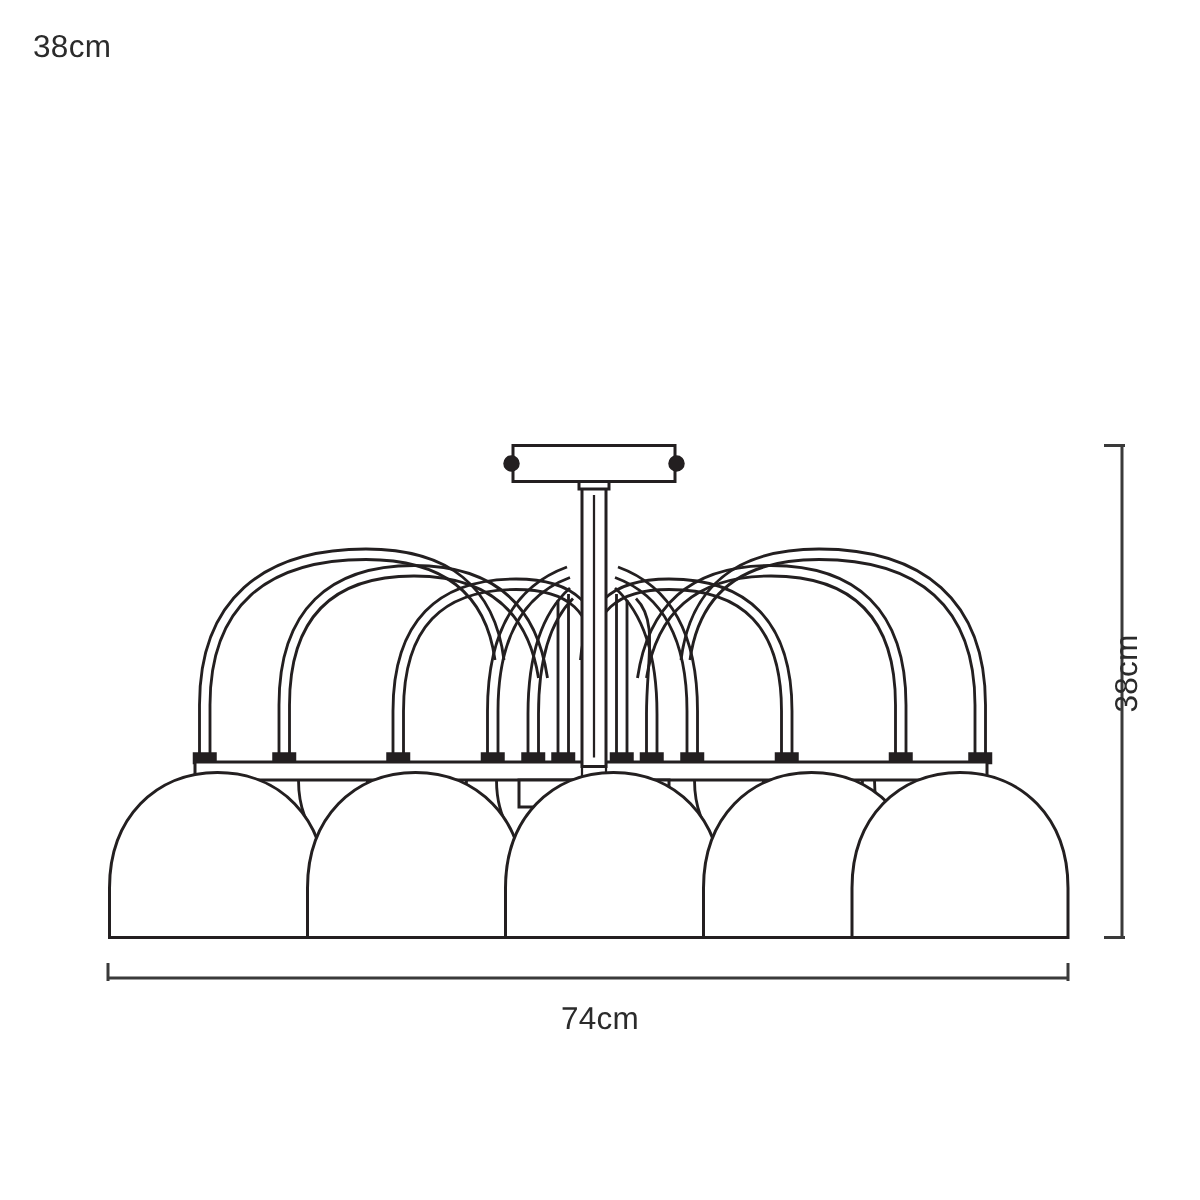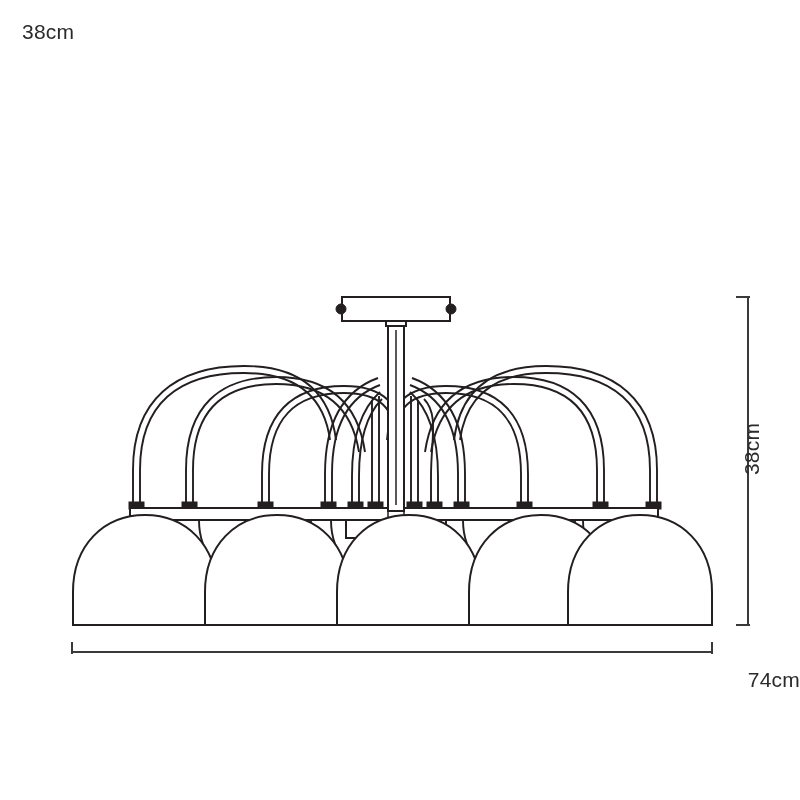--- a/index.html
+++ b/index.html
@@ -30,21 +30,21 @@
     white-space: nowrap;
   }
   #label-corner {
     left: 22px;
     top: 20px;
   }
   #label-width {
     left: 0;
     top: 668px;
     width: 800px;
-    text-align: right;
+    text-align: center;
   }
   #label-height {
     left: 740px;
     top: 449px;
     transform-origin: left top;
     transform: rotate(-90deg) translate(-50%, 0);
   }
   svg { display: block; }
 </style>
 </head>

